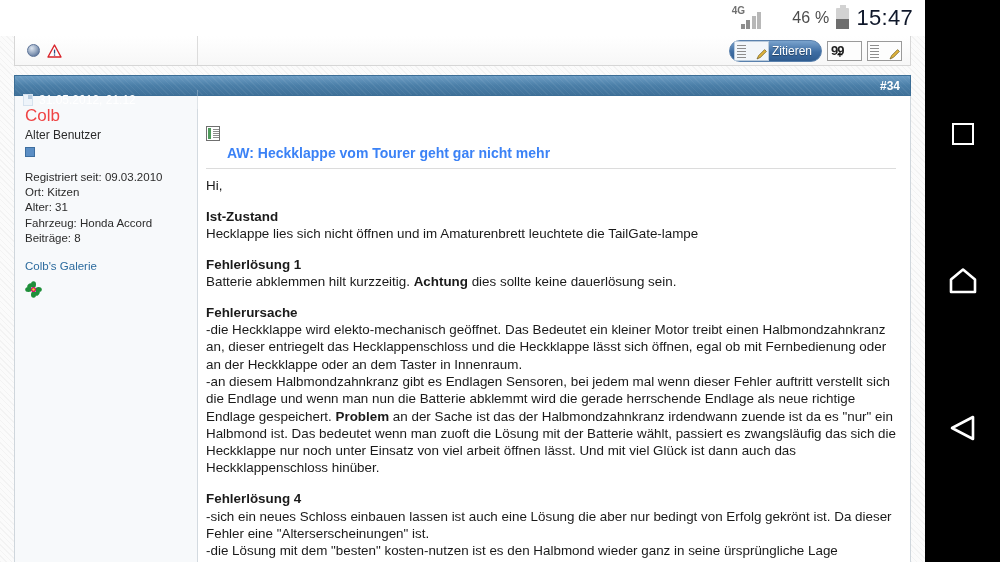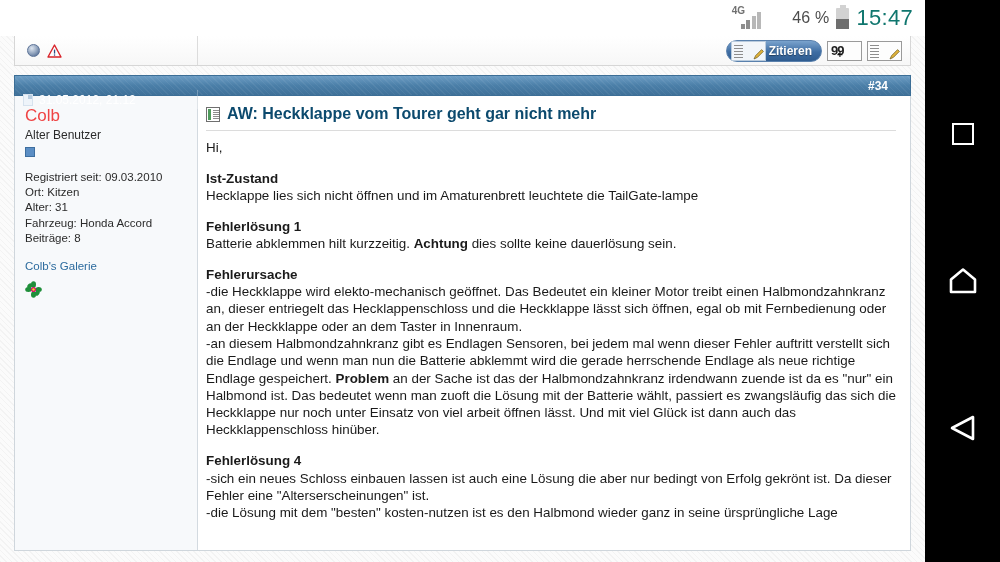--- a/index.html
+++ b/index.html
@@ -26,21 +26,21 @@
   .bars { display: flex; align-items: flex-end; gap: 1.5px; margin-left: 9px; }
   .bars i { display:block; width: 4px; background: #8d8d8d; }
   .bars i:nth-child(1){ height: 5px; }
   .bars i:nth-child(2){ height: 9px; }
   .bars i:nth-child(3){ height: 13px; background:#b8b8b8; }
   .bars i:nth-child(4){ height: 17px; background:#b8b8b8; }
   .batt-pct { font-size: 16px; color: #4d4d4d; letter-spacing: .2px; margin-left: 24px; }
   .battery { position: relative; width: 13px; height: 21px; background: #d2d2d2; border-radius:1px; }
   .battery:before{ content:""; position:absolute; top:-3px; left:3.5px; width:6px; height:3px; background:#d2d2d2; }
   .battery .fill { position:absolute; bottom:0; left:0; width:100%; height:46%; background:#6e6e6e; }
-  .clock { font-size: 22px; color: #0f766e; letter-spacing: .3px; }
+  .clock { font-size: 22px; color: #0f172a; letter-spacing: .3px; }
 
   
   .page {
     position: absolute; top: 36px; left: 0; width: 925px; height: 526px;
     background: #fbfbfb;
     background-image: repeating-linear-gradient(45deg,
         rgba(0,0,0,0.030) 0 1px, rgba(0,0,0,0) 1px 4px);
   }
 
   .outer { position: absolute; left: 14px; top: 0; width: 897px; }
@@ -59,21 +59,21 @@
     border: 1px solid #5c7398;
   }
   .warn-tri { width: 15px; height: 14px; position: relative; }
   .warn-tri svg { display:block; }
   .postbar-right { margin-left:auto; display:flex; align-items:center; gap:5px; padding-right: 8px; }
   .btn-quote {
     display:flex; align-items:center; gap:3px;
     height: 22px; padding: 0 9px 0 4px;
     border-radius: 11px; border:1px solid #5a81ad;
     background: linear-gradient(#7aa3cd, #3e6da3 55%, #2f5c90);
-    color:#fff; font-size: 12px; font-weight: 700;
+    color:#fff; font-size: 12px; font-weight: 400;
     text-shadow: 0 1px 1px rgba(0,0,0,.4);
   }
   .mini-icon { width: 35px; height: 20px; border:1px solid #9a9a9a; background:#fdfdfd; position:relative; }
   .mini-icon .lines { position:absolute; left:2px; top:3px; width:9px; }
   .mini-icon .lines span { display:block; height:1px; background:#8d8d8d; margin-bottom:2px; }
   .mini-icon .pencil { position:absolute; right:0px; bottom:0px; width:12px; height:12px; }
   .quote99 { font-size: 13px; font-weight:700; color:#222; position:absolute; left:3px; top:1px; letter-spacing:-1px;}
   .quoteplus { position:absolute; left:9px; top:7px; font-size:10px; font-weight:700; color:#111;}
 
   
@@ -83,42 +83,42 @@
     border: 1px solid #3c6e96;
     display:flex; align-items:center; color:#fff; position:relative;
     background-image:
       repeating-linear-gradient(45deg, rgba(255,255,255,0.055) 0 1px, rgba(255,255,255,0) 1px 4px),
       linear-gradient(#6d9dc4, #4b7fa8 50%, #3f7199);
   }
   .posthead .left { width: 183px; height:100%; display:flex; align-items:center; gap:6px; padding-left:8px; border-right:1px solid rgba(255,255,255,.28);margin-top:28px; }
   .doc-ico { width:10px; height:12px; background:#eef4fa; border:1px solid #d6e2ee; position:relative; }
   .doc-ico:after{content:"";position:absolute;right:0;top:0;width:4px;height:4px;background:#b9cde0;}
   .ph-date { font-size: 12px; }
-  .ph-num { margin-left:auto; padding-right: 22px; font-size: 12px; font-weight: 700; }
+  .ph-num { margin-left:auto; padding-right: 10px; font-size: 12px; font-weight: 700; }
 
   
   .postbody { display:flex; background:#fff; border:1px solid #cfd6dc; border-top:none; min-height: 455px; }
   .sidebar {
     width: 183px; background: #f7f9fb; border-right: 1px solid #d3dae0;
     padding: 11px 10px 10px 10px;
   }
   .uname { font-size: 17px; color: #ef4444; line-height:1.1; }
   .utitle { font-size: 12px; color: #2b2b2b; margin-top: 2px; }
   .ustatus-sq { width: 10px; height: 10px; background:#5b8ec4; border:1px solid #3d6e9f; margin-top: 5px; }
   .ustats { margin-top: 13px; font-size: 11.5px; color:#2b2b2b; line-height: 1.33; }
   .galerie { margin-top: 14px; font-size: 11.5px; color: #2c6b9e; }
   .flower { margin-top: 9px; width: 17px; height: 17px; }
 
   .content { flex: 1; padding: 9px 14px 10px 8px; }
   .ctitle { display:flex; align-items:center; gap:7px; }
   .ctitle-ico { width: 14px; height: 15px; background:#fff; border:1px solid #6f6f6f; position:relative; flex:none;}
   .ctitle-ico:before{content:"";position:absolute;left:1px;top:1px;bottom:1px;width:3px;background:#4f9b5c;}
   .ctitle-ico:after{content:"";position:absolute;left:6px;top:2px;width:6px;height:1px;
     box-shadow:0 2px 0 #8d8d8d,0 4px 0 #8d8d8d,0 6px 0 #8d8d8d,0 8px 0 #8d8d8d;background:#8d8d8d;}
-  .ctitle-txt { font-size: 16px; font-weight: 700; color: #0c4a6e; }
+  .ctitle-txt { font-size: 14px; font-weight: 700; color: #3b82f6; margin-top: 40px; }
   .crule { height:1px; background:#dcdcdc; margin: 7px 0 8px 0; }
   .ptext { font-size: 13.4px; color: #1a1a1a; line-height: 1.29; }
   .ptext b { font-weight: 700; }
   .blk { margin-bottom: 13.5px; }
   .blk:last-child { margin-bottom: 0; }
   .hd { font-weight: 700; }
 
   
   .navbar {
     position:absolute; top:0; right:0; width: 75px; height: 562px; background:#000;

